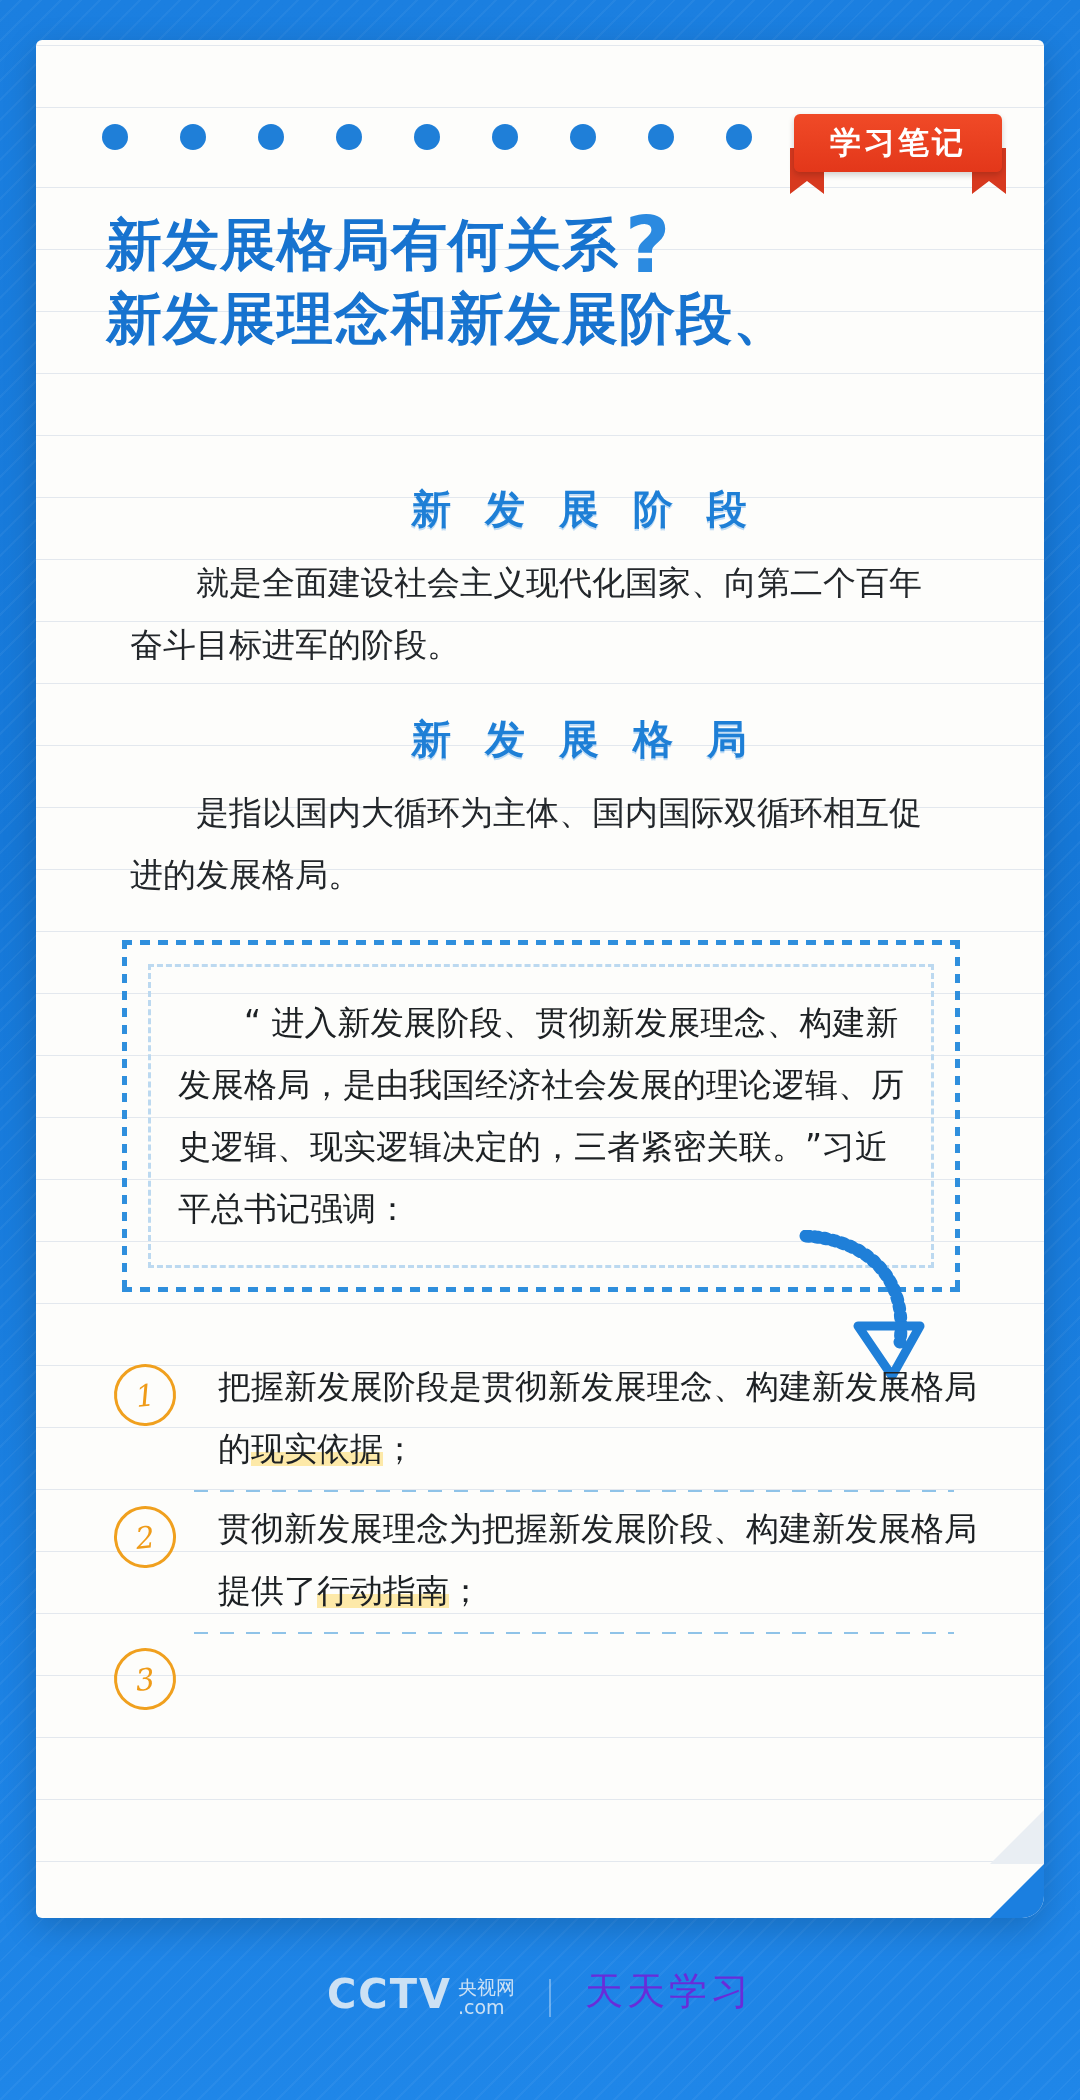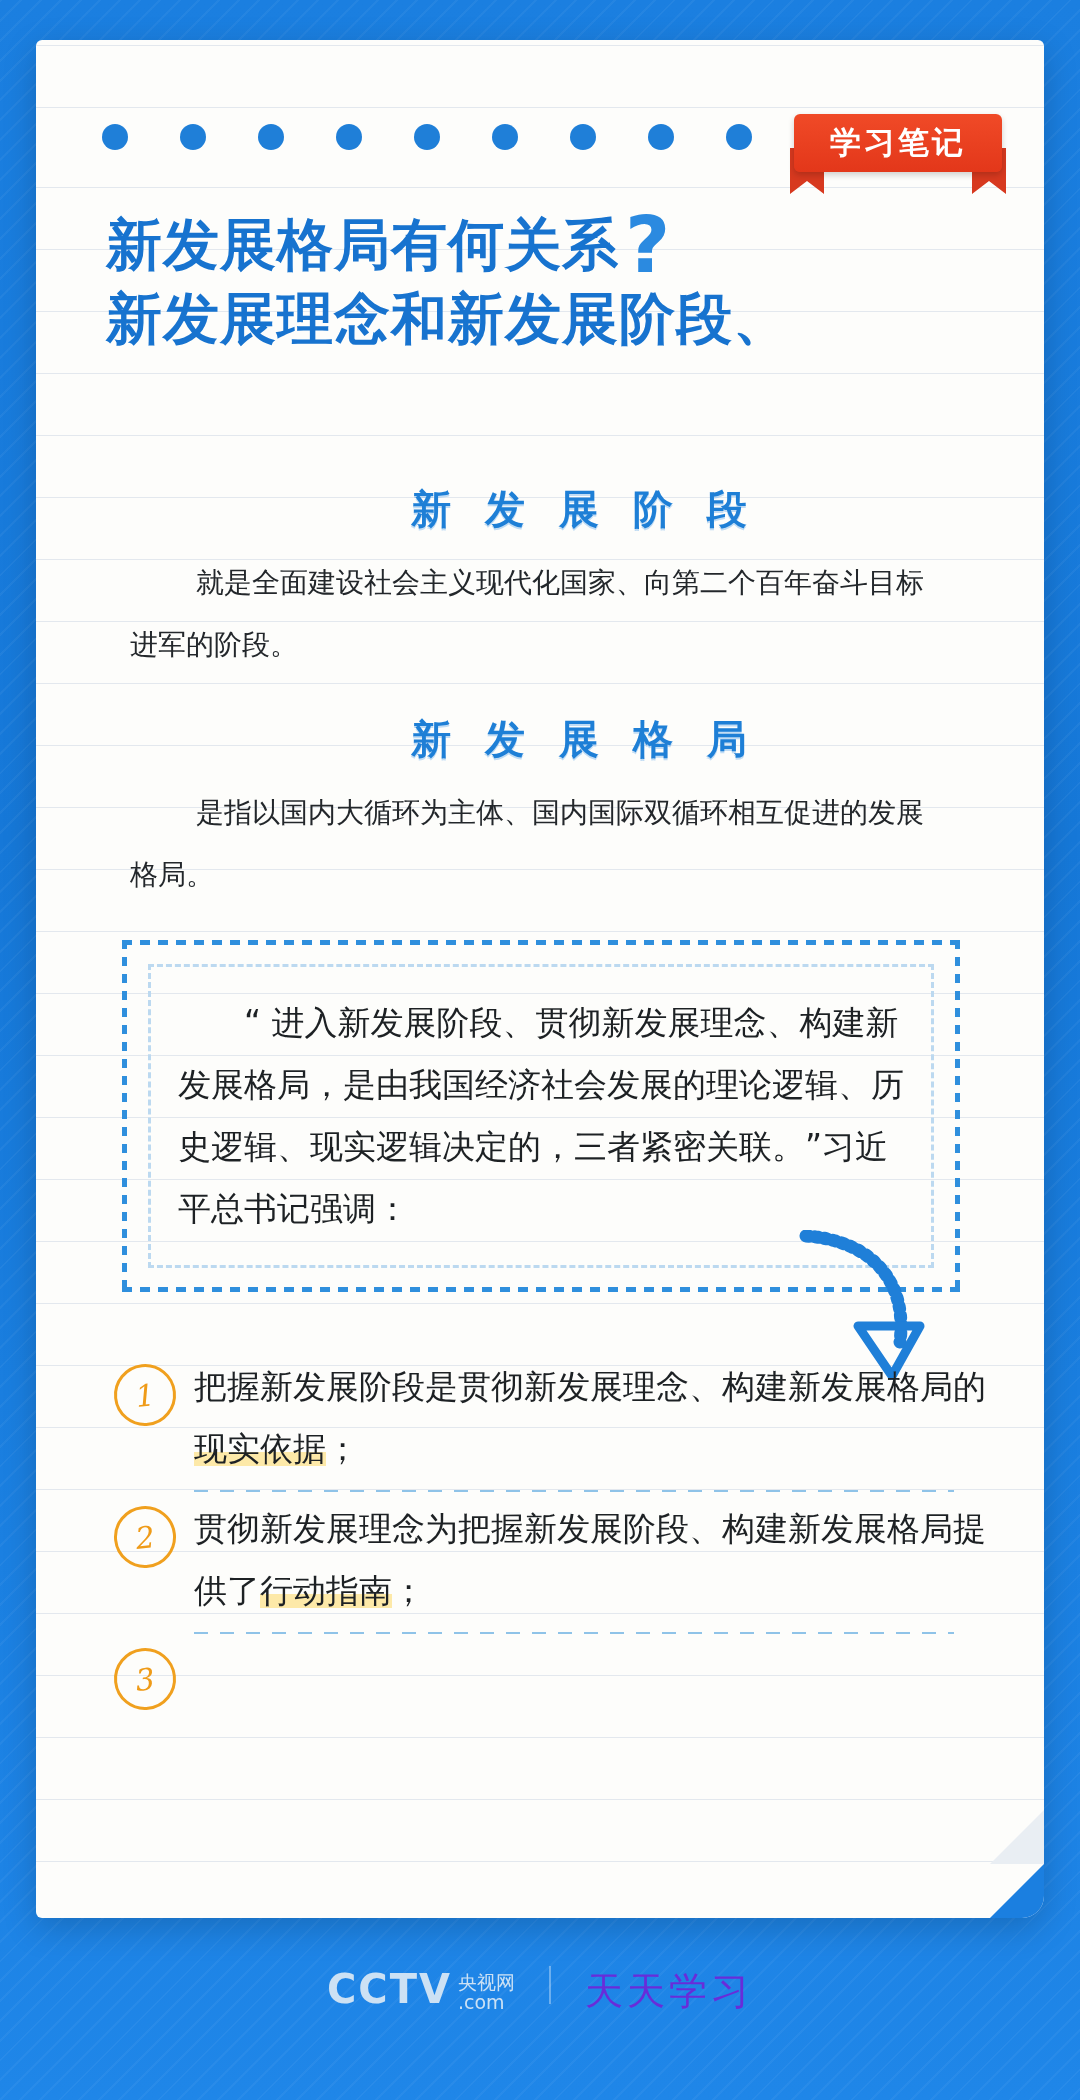--- a/index.html
+++ b/index.html
@@ -149,21 +149,21 @@
     font-family: "DejaVu Sans", sans-serif;
     text-shadow: 0 2px 0 rgba(120,180,235,0.45);
     padding-left: 44px;
   }
   .sub-head-1 { position: absolute; left: 0; top: 442px; width: 1008px; }
   .sub-head-2 { position: absolute; left: 0; top: 672px; width: 1008px; }
 
   .para {
     position: absolute;
     color: #23272b;
-    font-size: 28px;
+    font-size: 33px;
     line-height: 62px;
     font-family: "DejaVu Sans", sans-serif;
     width: 820px;
     left: 94px;
     text-indent: 66px;
   }
   .para-1 { top: 512px; }
   .para-2 { top: 742px; }
 
   
@@ -243,21 +243,21 @@
     color: #ef9b18;
     font-size: 30px;
     font-style: italic;
     font-family: "DejaVu Serif", serif;
     display: flex;
     align-items: center;
     justify-content: center;
     transform: rotate(-6deg);
   }
   .li .txt {
-    margin-left: 88px;
+    margin-left: 112px;
     color: #1d2124;
     font-size: 33px;
     line-height: 62px;
     font-family: "DejaVu Sans", sans-serif;
     padding-top: 6px;
   }
   .li .txt em {
     font-style: normal;
     background: linear-gradient(180deg, rgba(0,0,0,0) 58%, #fde9a8 58%, #fde9a8 94%, rgba(0,0,0,0) 94%);
   }
@@ -268,21 +268,21 @@
     background: repeating-linear-gradient(90deg, #8fc3e8 0px, #8fc3e8 14px, rgba(0,0,0,0) 14px, rgba(0,0,0,0) 26px);
   }
 
   
   .footer {
     position: absolute;
     left: 0;
     top: 1966px;
     width: 1080px;
     display: flex;
-    align-items: flex-start;
+    align-items: flex-end;
     justify-content: center;
     gap: 34px;
   }
   .footer .cctv {
     color: #dbe9f6;
     font-size: 40px;
     font-weight: bold;
     letter-spacing: 2px;
     font-family: "DejaVu Sans", sans-serif;
     opacity: 0.92;

